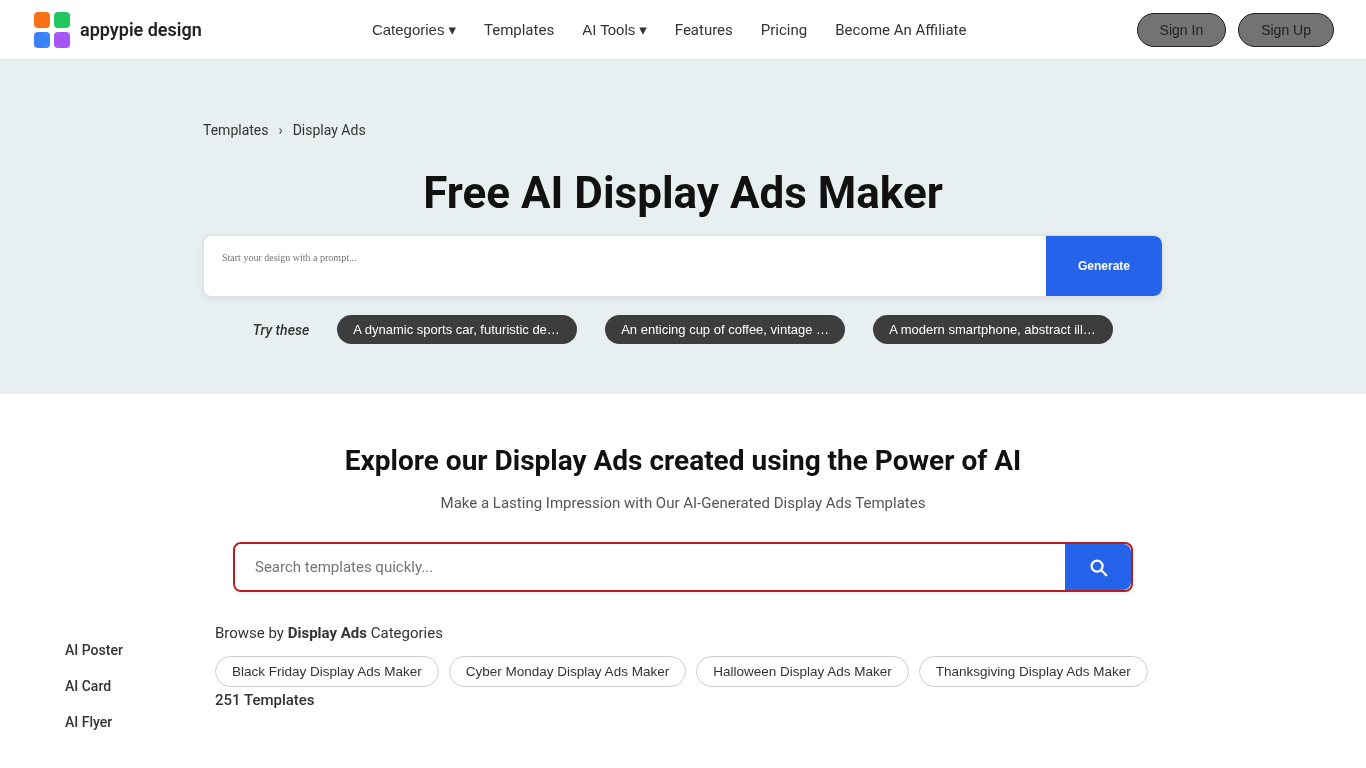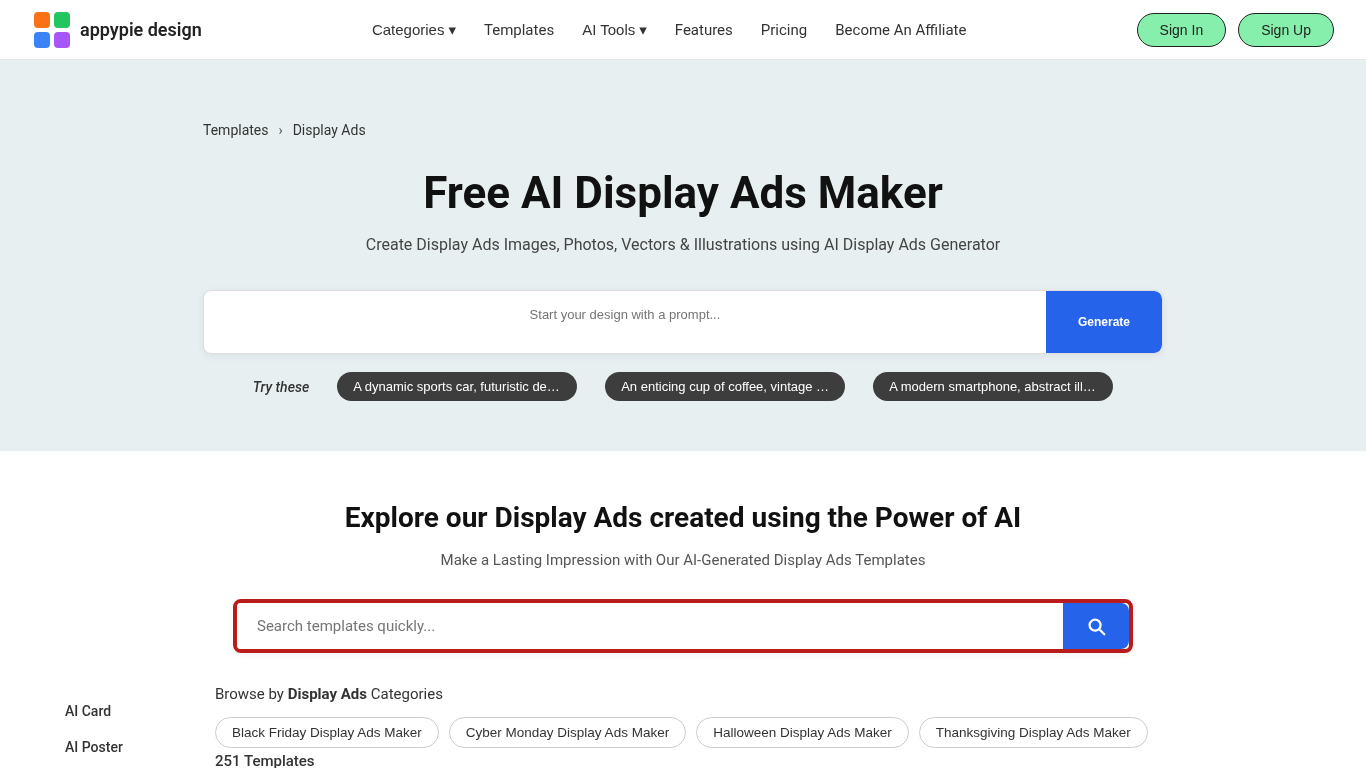--- a/index.html
+++ b/index.html
@@ -15,39 +15,39 @@
     .logo-icon { width: 40px; height: 40px; }
     .logo-text { font-size: 18px; font-weight: 600; color: #222; }
     .nav-links { display: flex; align-items: center; gap: 28px; }
     .nav-link {
       font-size: 15px; color: #333; text-decoration: none; background: none;
       border: none; cursor: pointer; display: flex; align-items: center; gap: 4px;
     }
     .nav-actions { display: flex; gap: 12px; }
     .btn-outline {
       padding: 8px 22px; border: 1.5px solid #222; border-radius: 24px;
-      background: #86efac; font-size: 14px; font-weight: 500; cursor: pointer; color: #222;
+      background: #737373; font-size: 14px; font-weight: 500; cursor: pointer; color: #222;
     }
 
     
     .hero {
       background: #e8eff0; padding: 60px 20px 50px;
       display: flex; flex-direction: column; align-items: center; text-align: center;
     }
     .hero-title { font-size: 44px; font-weight: 700; color: #111; margin-bottom: 16px; }
     .hero-subtitle { font-size: 16px; color: #444; margin-bottom: 36px; max-width: 700px; }
     .prompt-box {
       width: 100%; max-width: 960px; display: flex; align-items: stretch;
       background: #fff; border: 1px solid #ddd; border-radius: 8px;
       overflow: hidden; box-shadow: 0 2px 8px rgba(0,0,0,0.06);
     }
     .prompt-textarea {
       flex: 1; border: none; outline: none; padding: 16px 18px;
-      font-size: 13px; color: #555; resize: none; min-height: 60px;
-      background: transparent; font-family: Liberation Sans, sans-serif; text-align: center;
+      font-size: 10px; color: #555; resize: none; min-height: 60px;
+      background: transparent; font-family: Liberation Serif, serif;
     }
     .btn-generate {
       background: #2563eb; color: #fff; border: none; padding: 0 32px;
       font-size: 12px; font-weight: 600; cursor: pointer; border-radius: 0 8px 8px 0;
     }
     .try-these {
       display: flex; align-items: center; gap: 28px; margin-top: 18px; flex-wrap: wrap; justify-content: center;
     }
     .try-label { font-size: 14px; color: #333; font-weight: 500; font-style: italic; }
     .try-chip {
@@ -58,21 +58,21 @@
 
     
     .explore-section { padding: 50px 32px 30px; background: #fff; }
     .explore-header { text-align: center; margin-bottom: 30px; }
     .explore-title { font-size: 28px; font-weight: 700; color: #111; margin-bottom: 8px; }
     .explore-subtitle { font-size: 15px; color: #555; margin-top: 17px; }
 
     
     .search-bar {
       display: flex; align-items: stretch; max-width: 900px; margin: 0 auto 32px;
-      border: 4px solid #b91c1c; border-radius: 8px; overflow: hidden;
+      border: 2px solid #b91c1c; border-radius: 8px; overflow: hidden;
       box-shadow: 0 2px 6px rgba(0,0,0,0.05);
     }
     .search-input {
       flex: 1; border: none; outline: none; padding: 14px 20px;
       font-size: 15px; color: #777; font-family: inherit;
     }
     .search-btn {
       background: #2563eb; color: #fff; border: none; padding: 0 22px;
       cursor: pointer; border-radius: 0 8px 8px 0; display: flex; align-items: center;
     }
@@ -147,23 +147,20 @@
 
   <div style="width:100%;max-width:960px;text-align:left;margin-bottom:28px;">
     <span>
       <a href="#" style="color:#333;text-decoration:none;font-size:14px;">Templates</a>
       <span style="color:#555;font-size:14px;margin:0 6px;">›</span>
       <span style="color:#333;font-size:14px;">Display Ads</span>
     </span>
   </div>
 
   <h1 class="hero-title">Free AI Display Ads Maker</h1>
-  <p class="hero-subtitle">
-    <span>Create Display Ads Images, Photos, Vectors &amp; Illustrations using AI Display Ads Generator</span>
-  </p>
 
   <div class="prompt-box">
     <textarea class="prompt-textarea" rows="2" placeholder="Start your design with a prompt..." style=""></textarea>
     <button class="btn-generate">Generate</button>
   </div>
 
   <div class="try-these">
     <span class="try-label">Try these</span>
     <button class="try-chip">A dynamic sports car, futuristic design, mi...</button>
     <button class="try-chip">An enticing cup of coffee, vintage aestheti...</button>
@@ -183,24 +180,24 @@
       <svg class="search-icon-svg" viewBox="0 0 24 24" xmlns="http://www.w3.org/2000/svg">
         <path d="M21 21l-4.35-4.35M17 11A6 6 0 1 1 5 11a6 6 0 0 1 12 0z" stroke="#fff" stroke-width="2.5" stroke-linecap="round" fill="none"></path>
       </svg>
     </button>
   </div>
 
   <div class="main-layout">
 
     <aside class="sidebar">
       <div class="sidebar-item">
+        <span>AI Poster</span>
+      </div>
+      <div class="sidebar-item">
         <span>AI Card</span>
-      </div>
-      <div class="sidebar-item">
-        <span>AI Poster</span>
       </div>
       <div class="sidebar-item">
         <span>AI Flyer</span>
       </div>
     </aside>
 
     <div class="categories-area">
       <p class="categories-header">
         <span>Browse by</span>
         <strong> <span>Display Ads</span> </strong>

